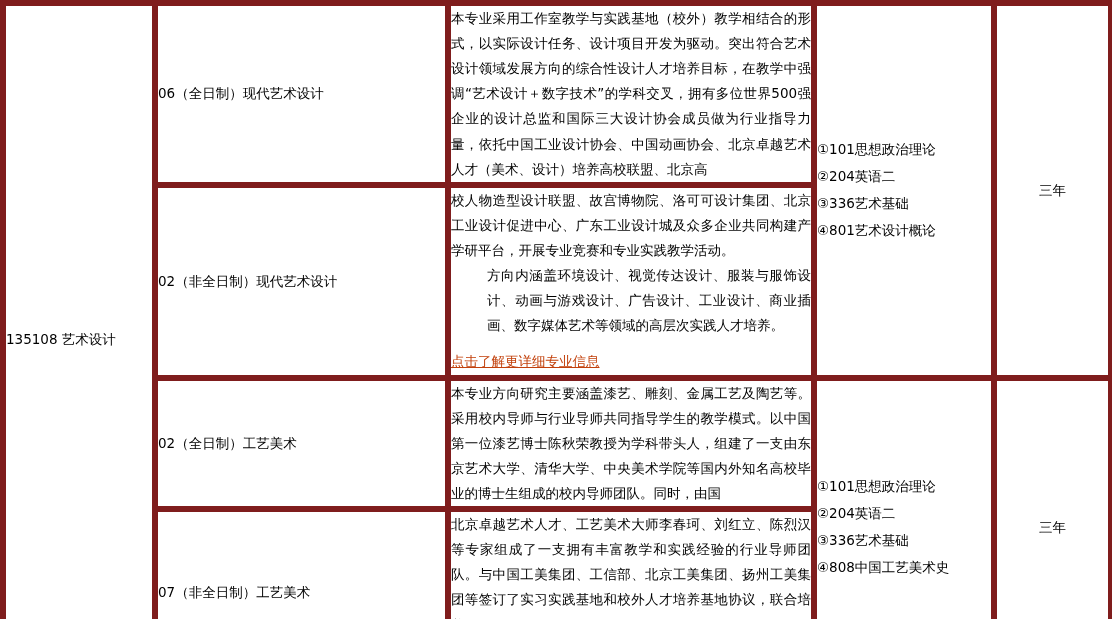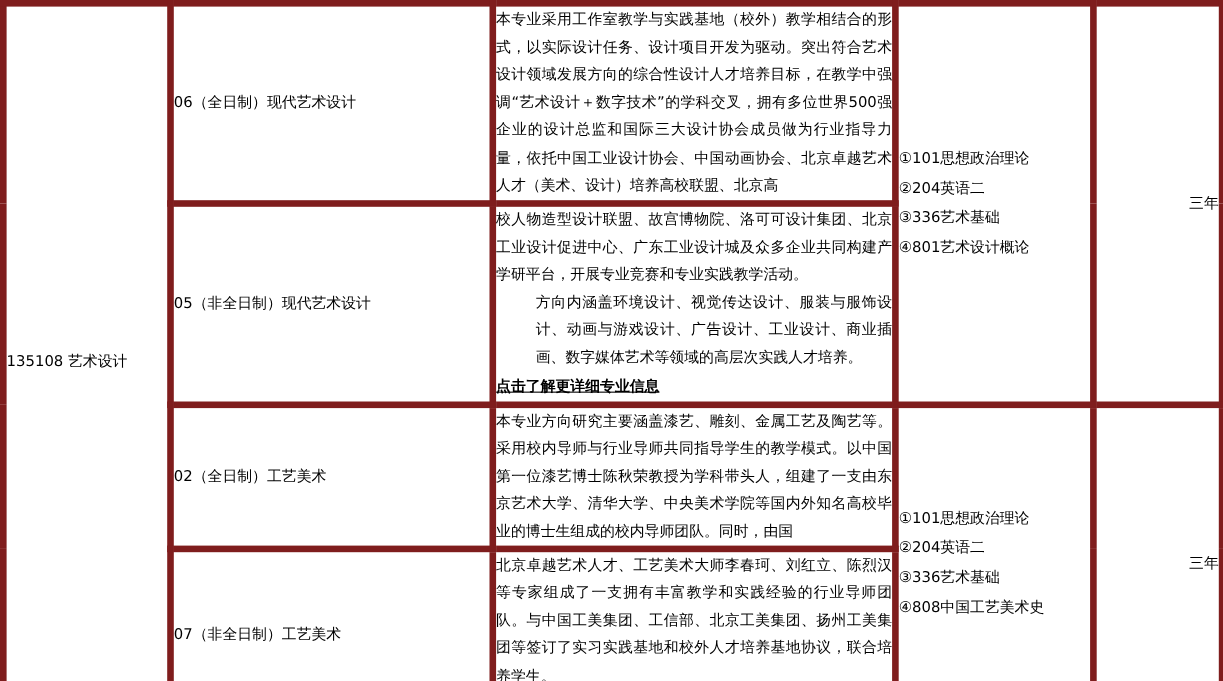--- a/index.html
+++ b/index.html
@@ -49,30 +49,29 @@
     padding: 7px 10px 7px 10px;
     line-height: 1.86;
     text-align: justify;
     text-justify: inter-ideograph;
   }
   .cell-exam {
     padding: 6px 8px 6px 10px;
     line-height: 2.0;
   }
   .cell-years {
-    text-align: right;
+    text-align: center;
     line-height: 1.72;
   }
   .desc-link {
-    color: #000000;
+    color: #c2410c;
     text-decoration: underline;
     display: inline-block;
-    margin-top: 1px;
+    margin-top: 11px;
     cursor: pointer;
-    font-weight: bold;
   }
   .desc-para {
     margin: 0;
   }
   .desc-para + .desc-para {
     margin-top: 0;
     margin-left: 36px;
   }
   .exam-line {
     white-space: nowrap;
@@ -108,21 +107,21 @@
           <div class="exam-line">③336艺术基础</div>
           <div class="exam-line">④801艺术设计概论</div>
         </td>
         <td rowspan="2" class="cell-years">
           <span>三年</span>
         </td>
       </tr>
 
       <tr>
         <td class="cell-dir">
-          <span>05（非全日制）现代艺术设计</span>
+          <span>02（非全日制）现代艺术设计</span>
         </td>
         <td class="cell-desc">
           <p class="desc-para">校人物造型设计联盟、故宫博物院、洛可可设计集团、北京工业设计促进中心、广东工业设计城及众多企业共同构建产学研平台，开展专业竞赛和专业实践教学活动。</p>
           <p class="desc-para">方向内涵盖环境设计、视觉传达设计、服装与服饰设计、动画与游戏设计、广告设计、工业设计、商业插画、数字媒体艺术等领域的高层次实践人才培养。</p>
           <span class="desc-link">点击了解更详细专业信息</span>
         </td>
       </tr>
 
       <tr>
         <td class="cell-dir">

